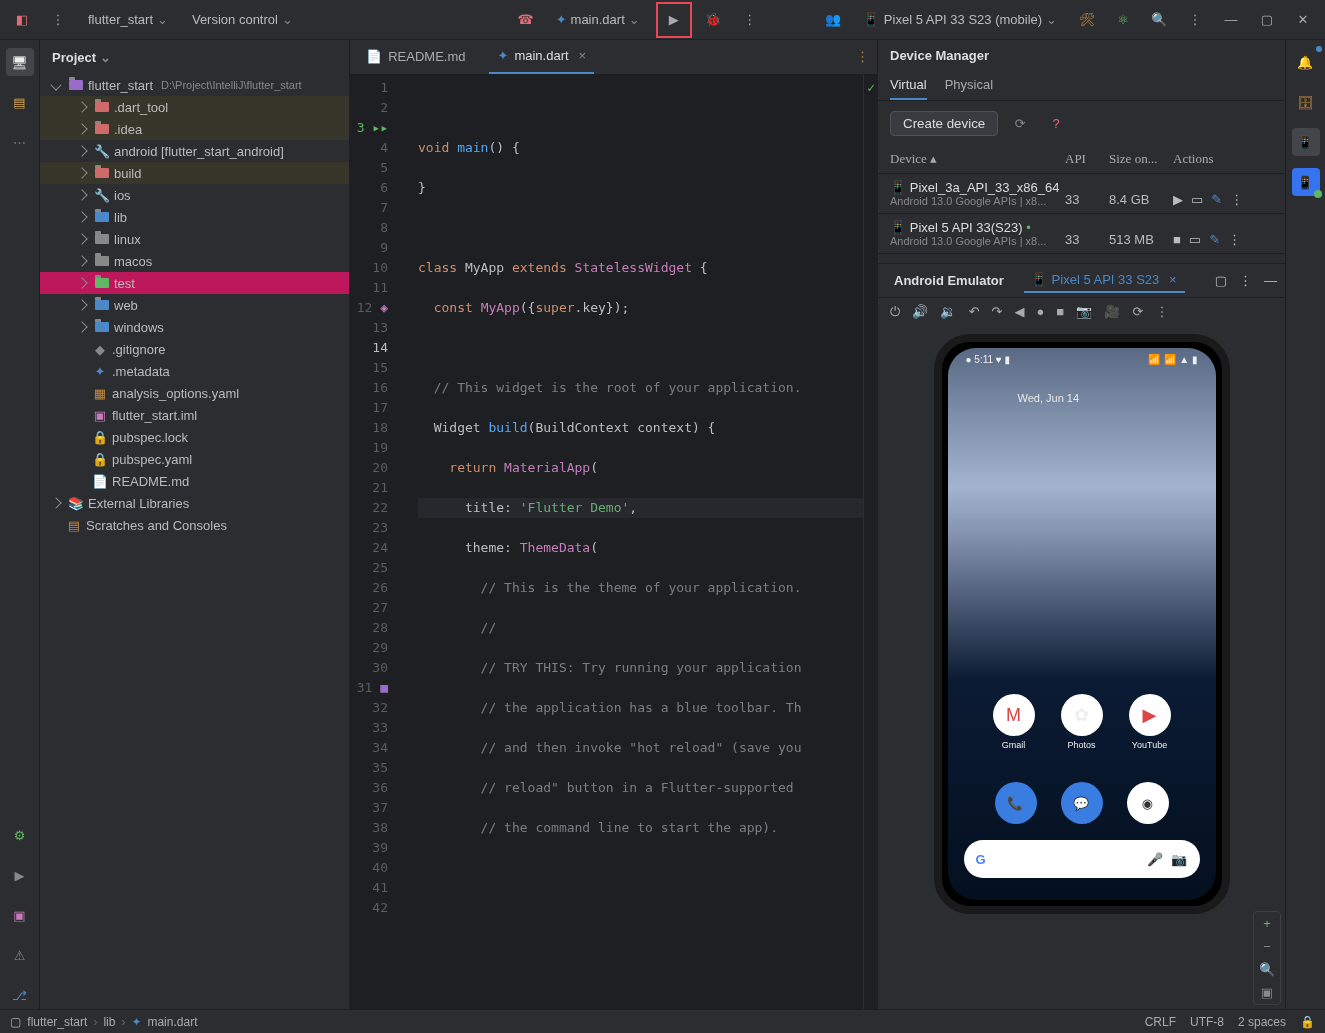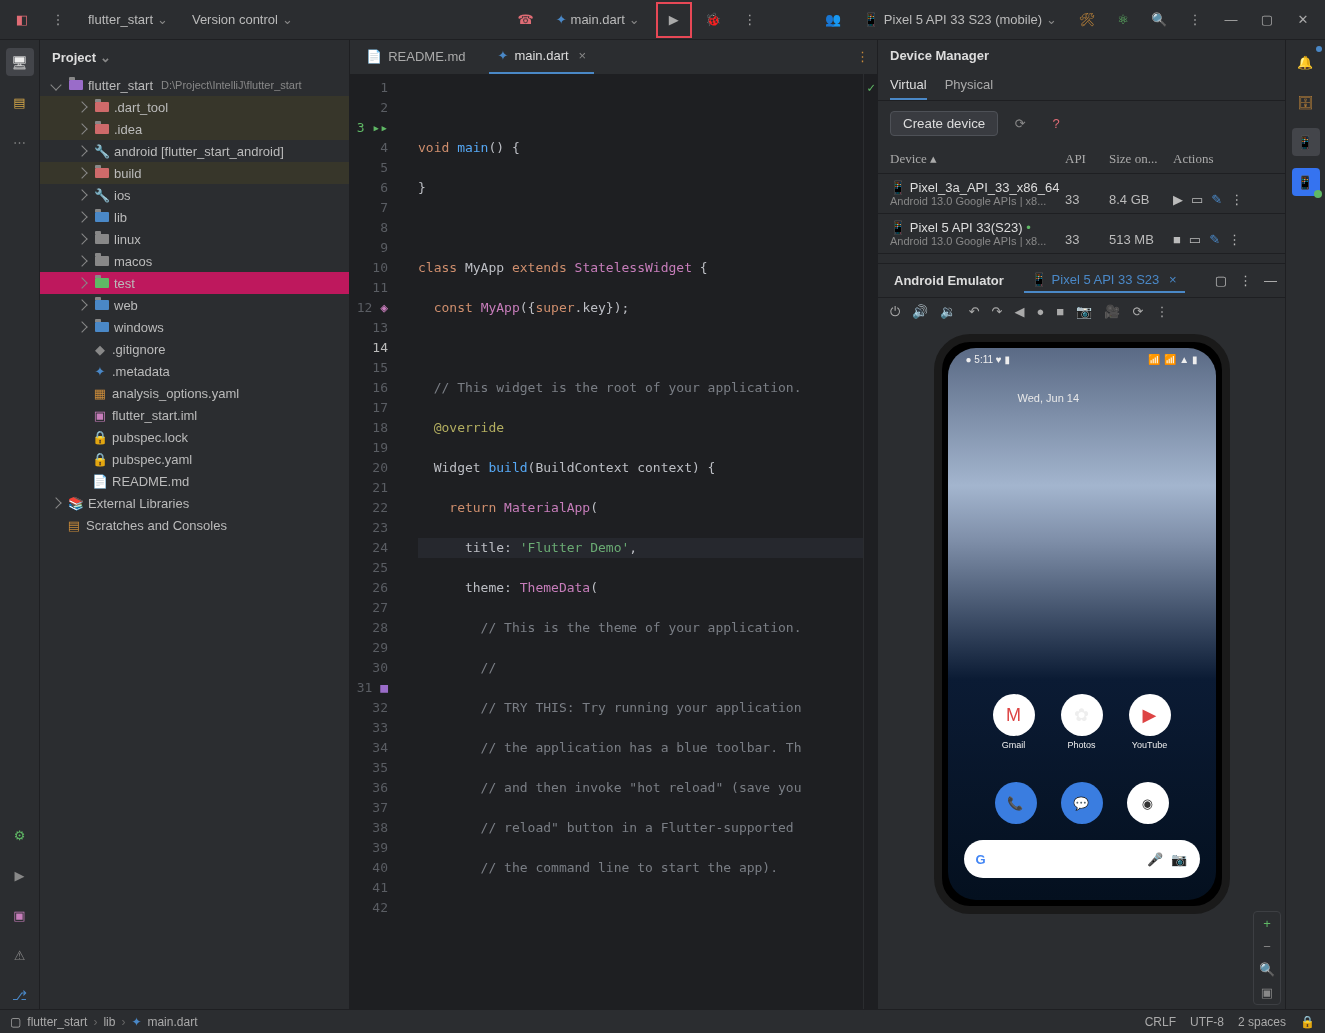--- a/index.html
+++ b/index.html
@@ -319,21 +319,20 @@
       </div>
       <div class="code">
 <div></div>
 <div><span class="kw">void </span><span class="fn">main</span><span>() {</span></div>
 <div><span>}</span></div>
 <div></div>
 <div><span class="kw">class </span><span>MyApp </span><span class="kw">extends </span><span class="type">StatelessWidget </span><span>{</span></div>
 <div><span class="kw">  const </span><span class="type">MyApp</span><span>({</span><span class="kw">super</span><span>.key});</span></div>
 <div></div>
 <div><span class="cmt">  // This widget is the root of your application.</span></div>
-<div><span class="ann">  @override</span></div>
 <div><span>  Widget </span><span class="fn">build</span><span>(BuildContext context) {</span></div>
 <div><span class="kw">    return </span><span class="type">MaterialApp</span><span>(</span></div>
 <div class="cl"><span>      title: </span><span class="str">'Flutter Demo'</span><span>,</span></div>
 <div><span>      theme: </span><span class="type">ThemeData</span><span>(</span></div>
 <div><span class="cmt">        // This is the theme of your application.</span></div>
 <div><span class="cmt">        //</span></div>
 <div><span class="cmt">        // TRY THIS: Try running your application </span></div>
 <div><span class="cmt">        // the application has a blue toolbar. Th</span></div>
 <div><span class="cmt">        // and then invoke "hot reload" (save you</span></div>
 <div><span class="cmt">        // reload" button in a Flutter-supported </span></div>

